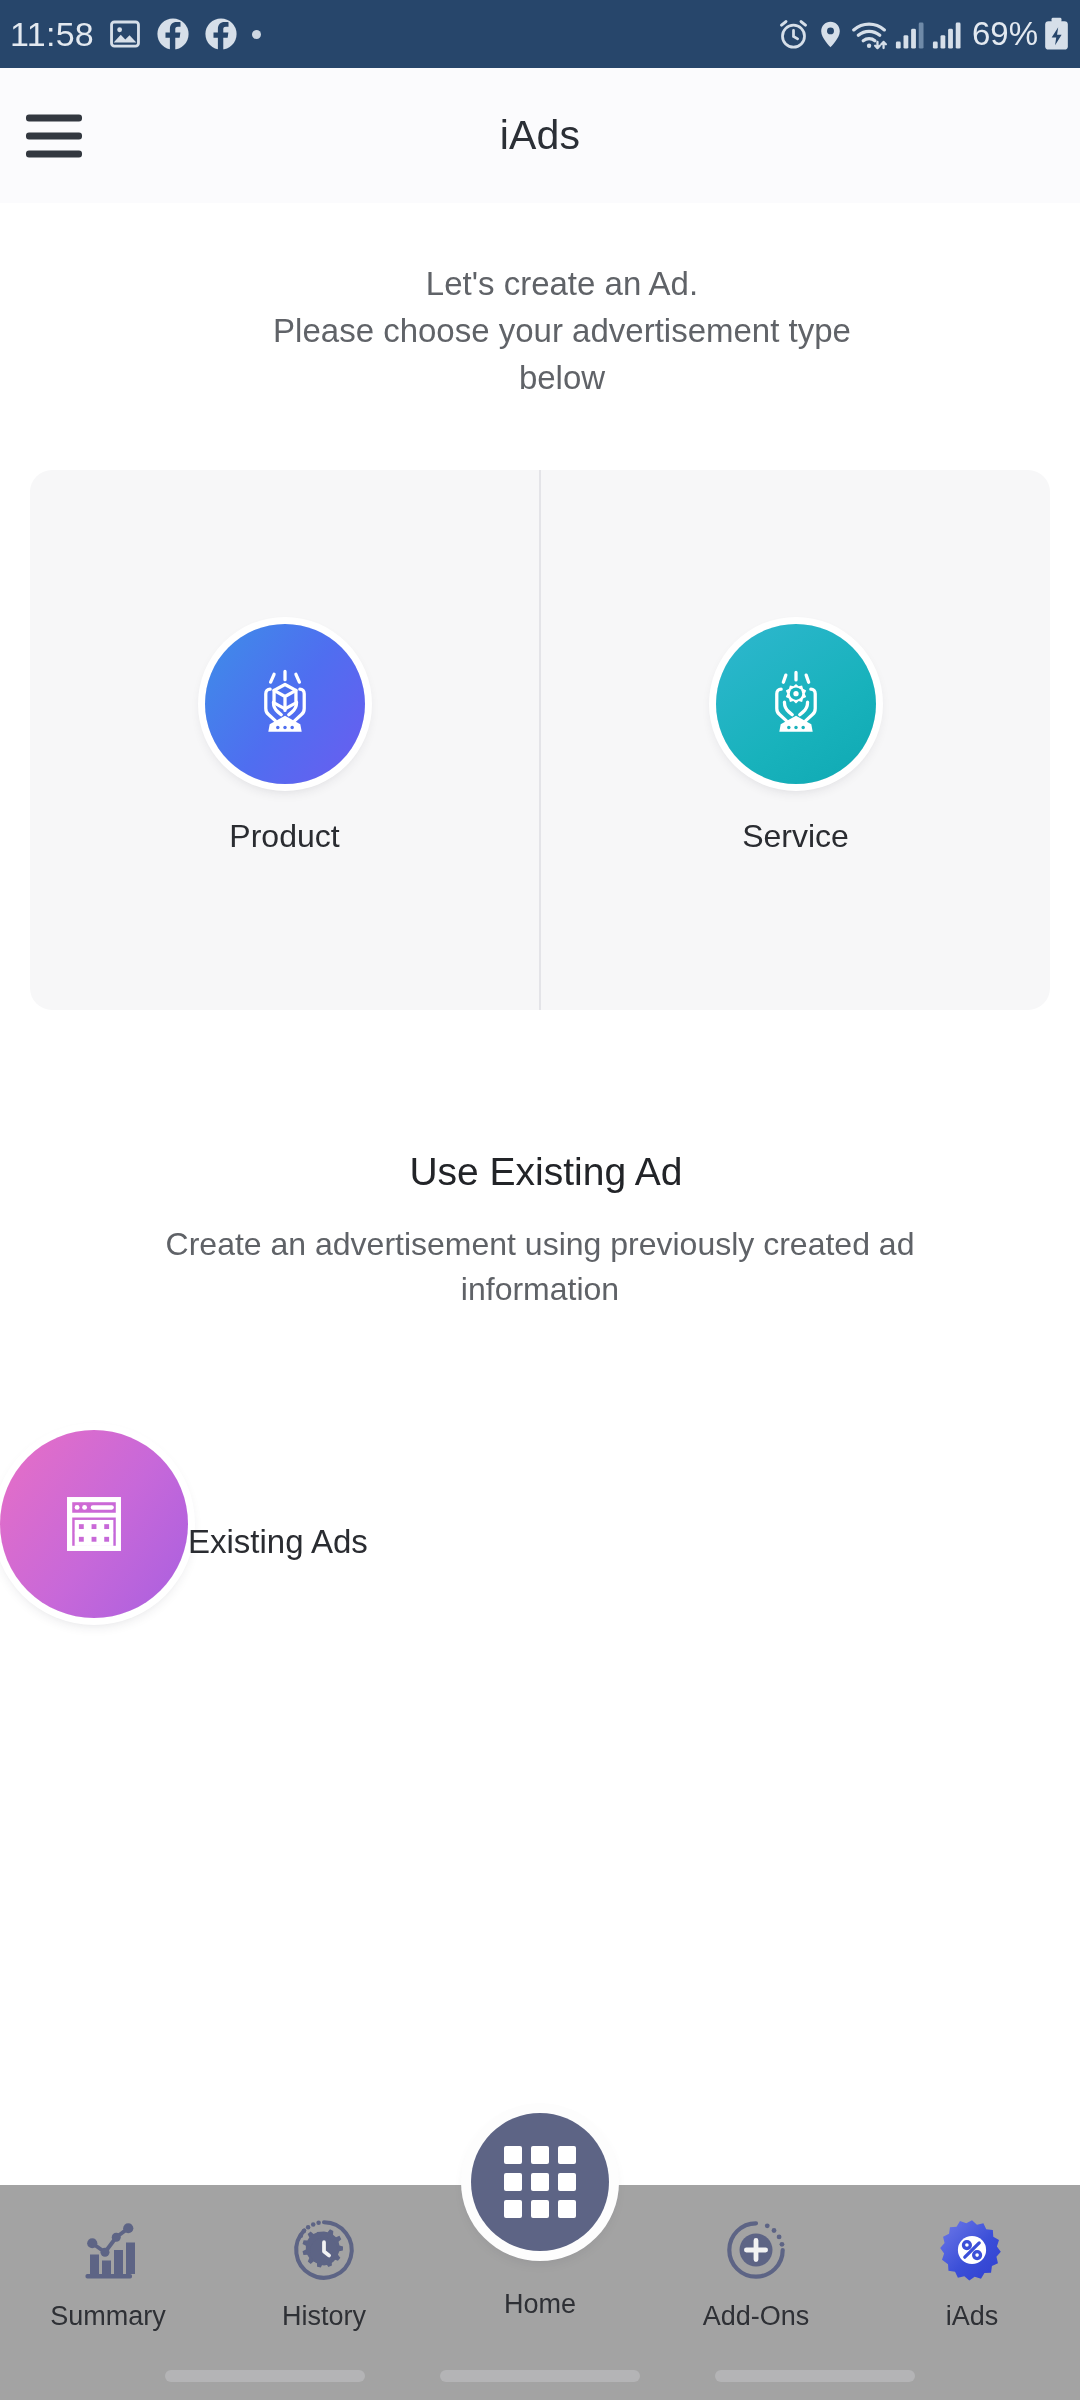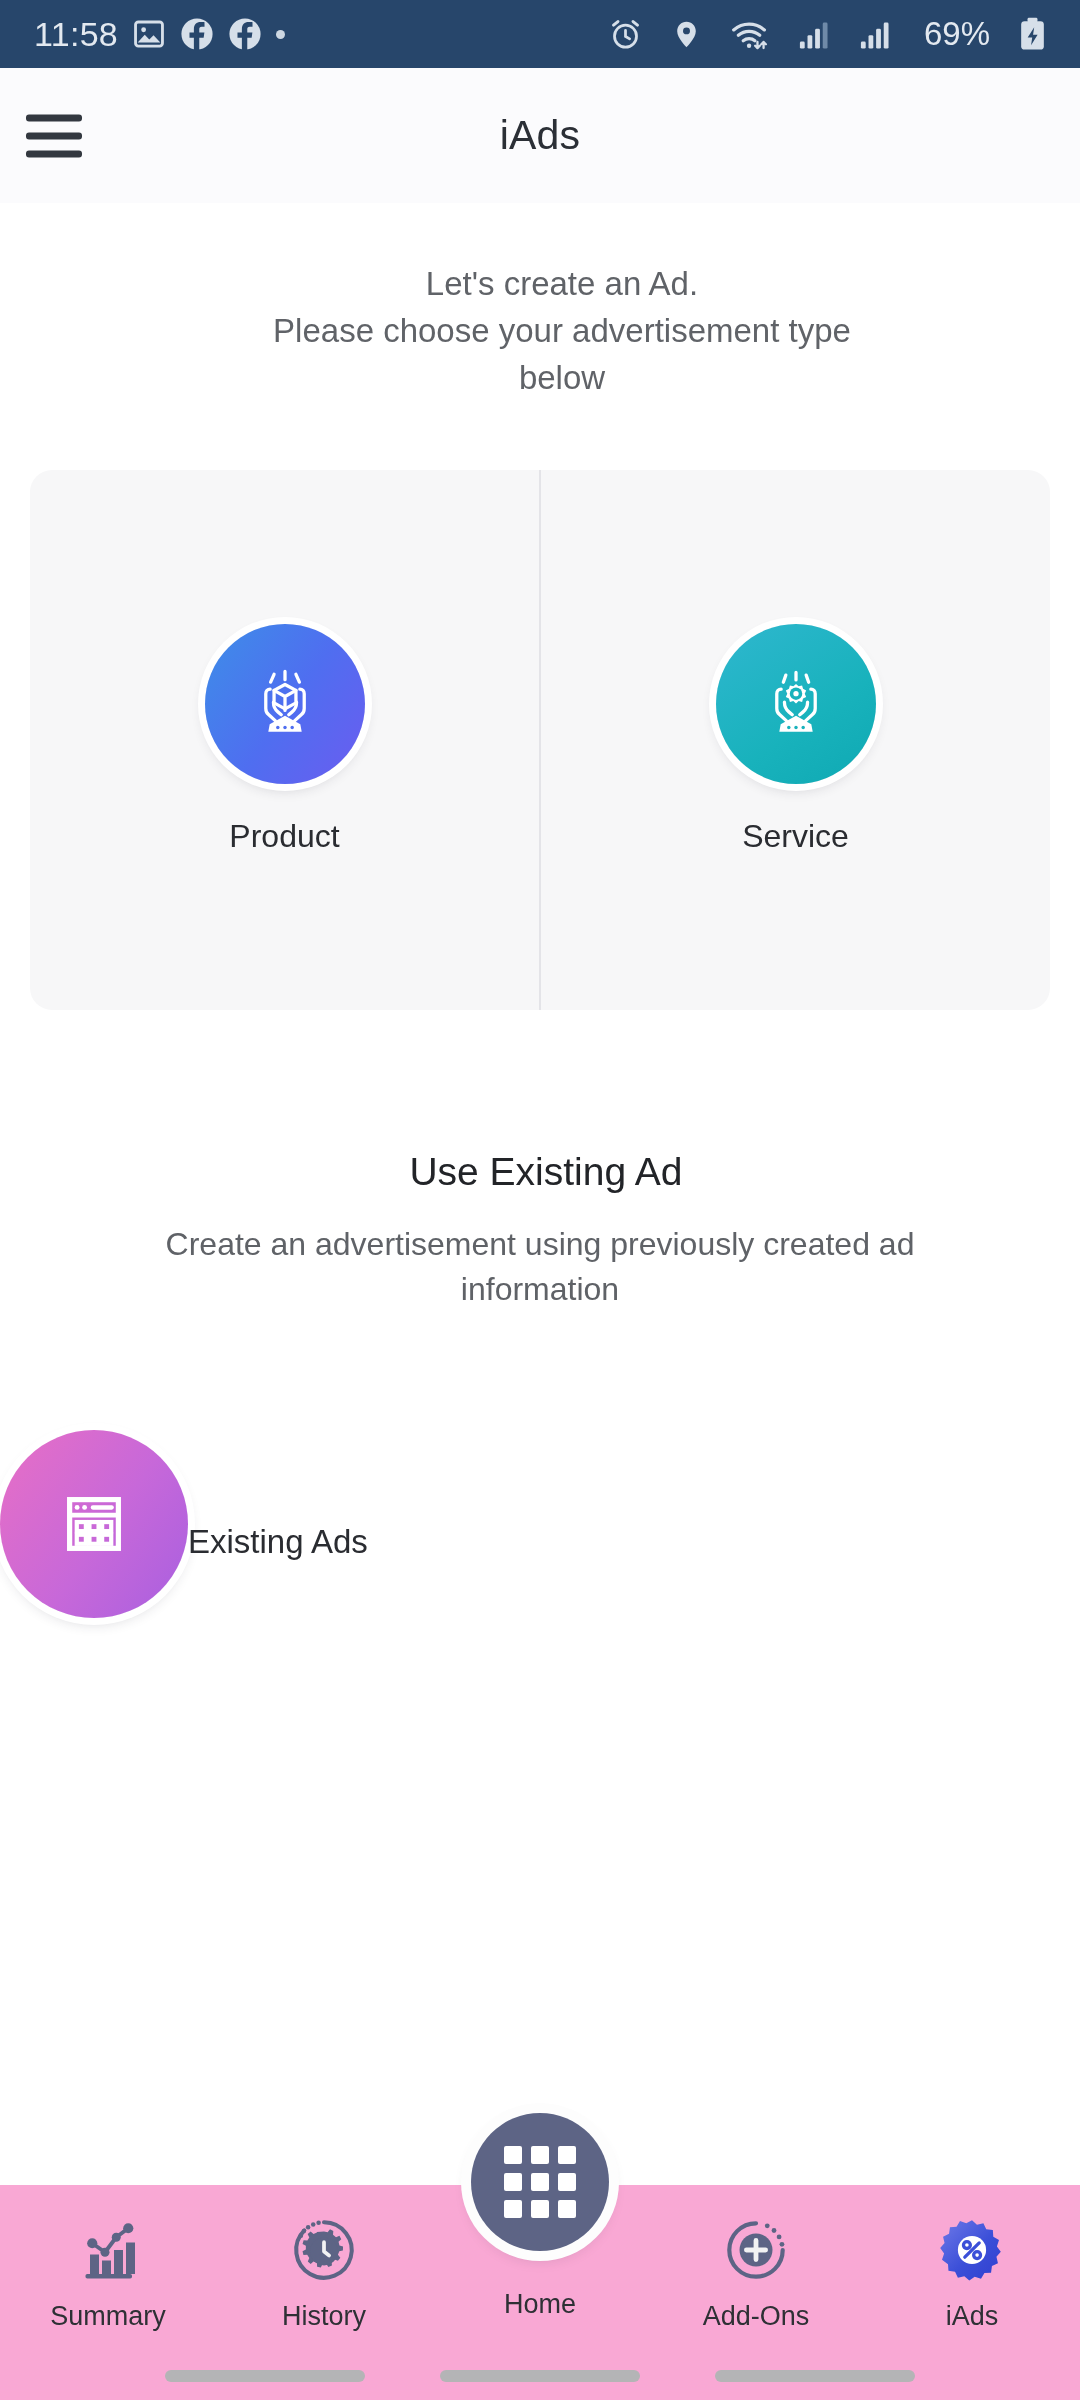--- a/index.html
+++ b/index.html
@@ -8,25 +8,25 @@
     font-family:"Liberation Sans", sans-serif;
     background:#ffffff;
     -webkit-font-smoothing:antialiased;
     overflow:hidden;
   }
   .phone{ position:relative; width:1080px; height:2400px; background:#ffffff; display:flex; flex-direction:column; }
 
   
   .statusbar{
     height:68px; background:#27466B; flex:0 0 68px;
-    display:flex; align-items:center; padding:0 34px; color:#d8e0ea;
+    display:flex; align-items:center; padding:0 10px; color:#d8e0ea;
   }
   .sb-left{ display:flex; align-items:center; gap:14px; }
   .sb-time{ font-size:34px; letter-spacing:.3px; color:#e3e9f0; font-weight:400; }
-  .sb-right{ margin-left:auto; display:flex; align-items:center; gap:29px; }
+  .sb-right{ margin-left:auto; display:flex; align-items:center; gap:5px; }
   .sb-batt{ font-size:33px; color:#e3e9f0; margin-left:4px; }
   .ic{ display:block; }
   .dot-sep{ width:9px; height:9px; border-radius:50%; background:#cdd7e2; }
 
   
   .appbar{
     height:135px; flex:0 0 135px; background:#fbfbfd;
     display:flex; align-items:center; position:relative;
   }
   .hamburger{ position:absolute; left:26px; top:50%; transform:translateY(-50%);
@@ -86,21 +86,21 @@
   .existing-wrap{
     margin-top:118px; display:flex; 
     align-items:center; cursor:pointer;
   }
   .existing-wrap .badge-circle{ width:188px; height:188px; }
   .existing-label{ margin-top:36px; font-size:33px; color:#2a2c31; }
 
   
   .bottomnav{
     position:absolute; left:0; bottom:0; width:1080px; height:215px;
-    background:#f9a8d4; display:flex; align-items:flex-start;
+    background:#a3a3a3; display:flex; align-items:flex-start;
   }
   .nav-item{
     flex:1 1 20%; display:flex; flex-direction:column;
     align-items:center; padding-top:26px; cursor:pointer;
   }
   .nav-icon{ height:78px; display:flex; align-items:center; justify-content:center; }
   .nav-label{ margin-top:12px; font-size:27px; color:#2e3035; }
   .nav-item.center{ justify-content:flex-start; }
   .nav-item.center .nav-label{ margin-top:78px; }
 

